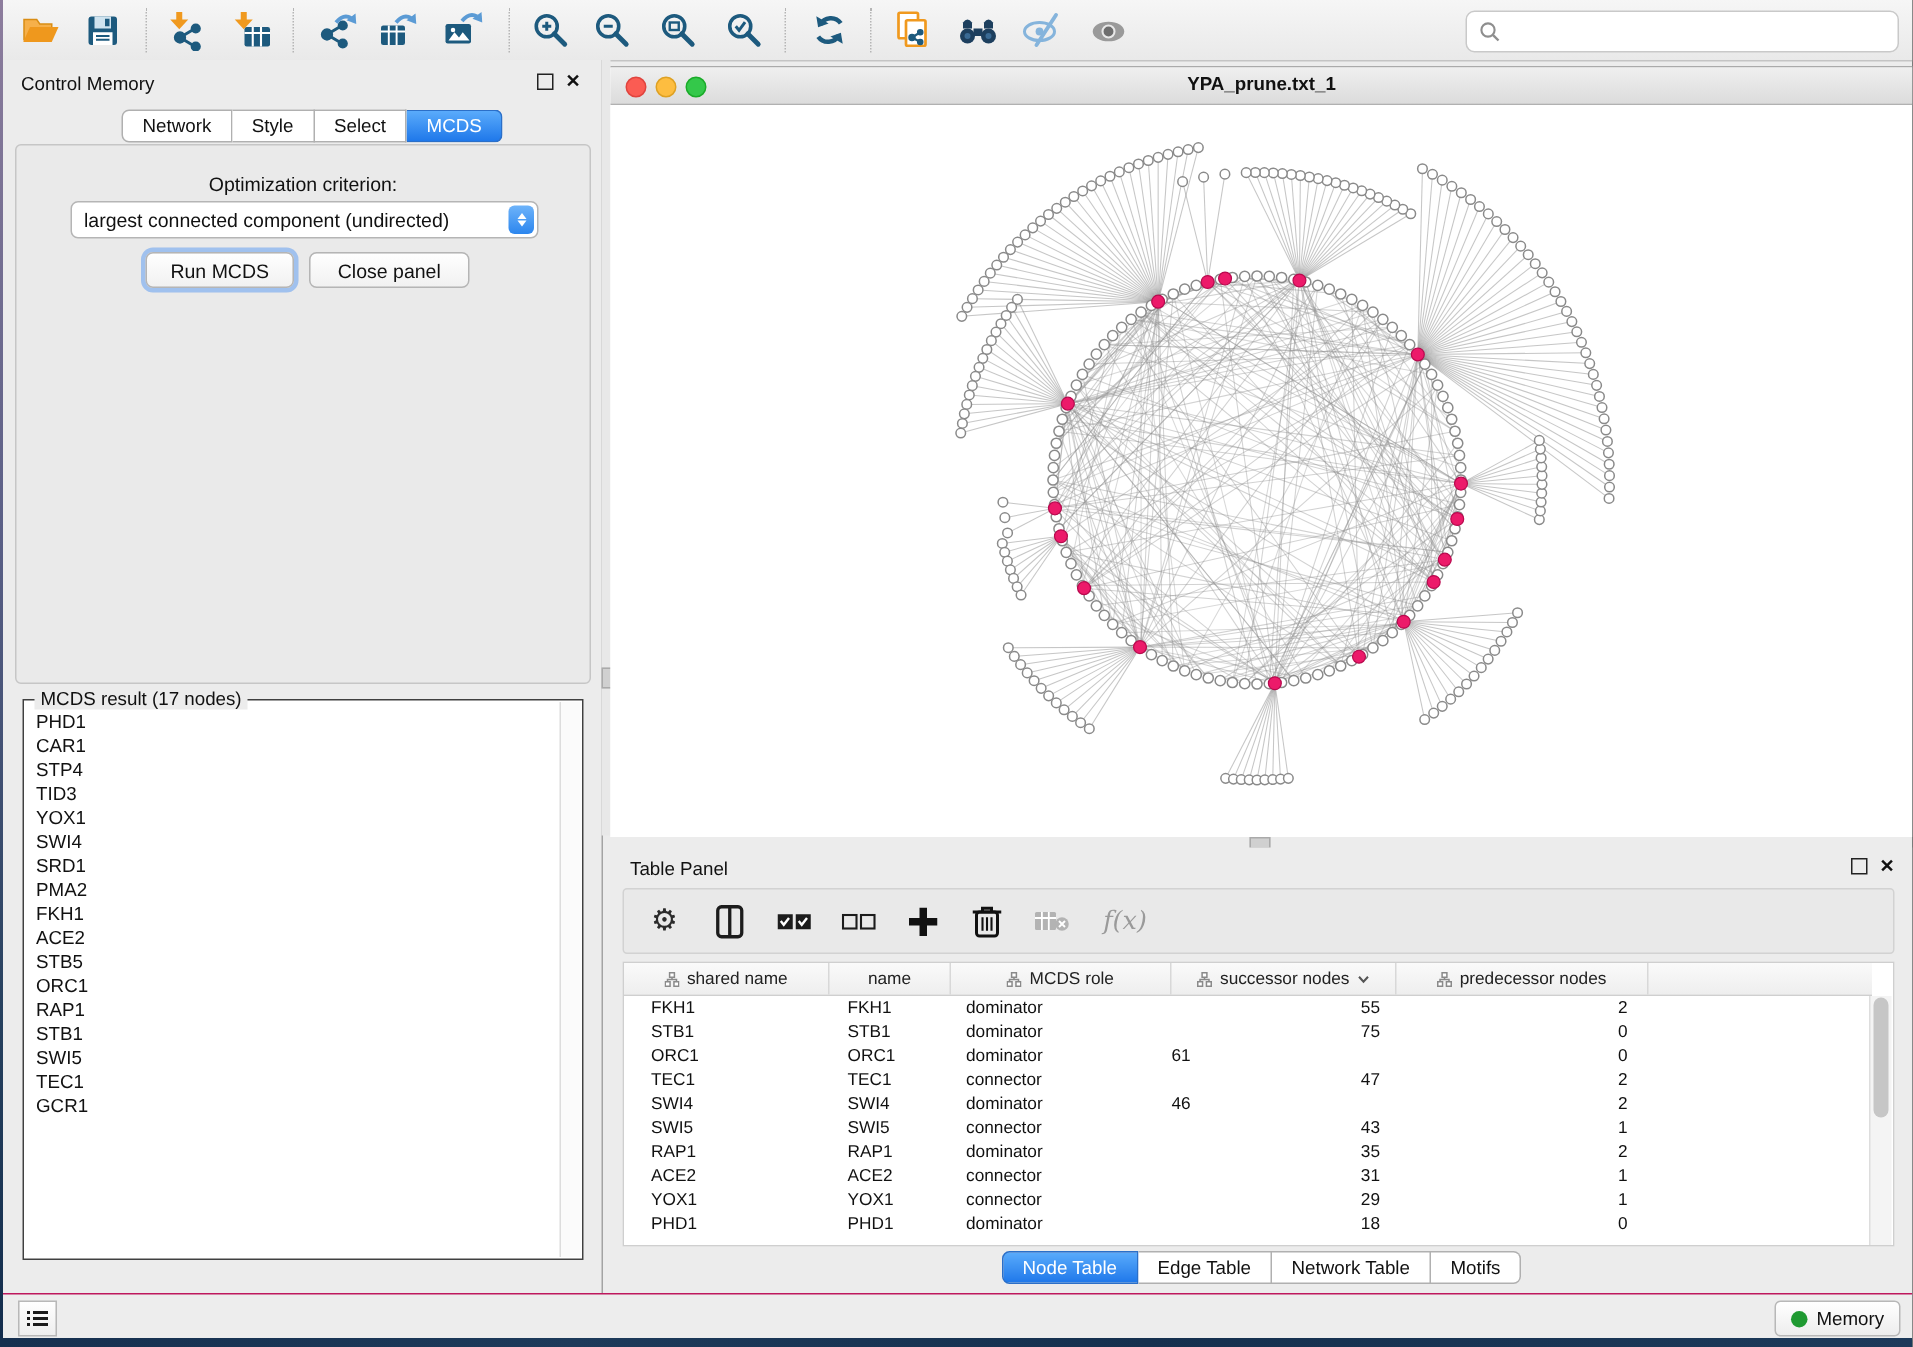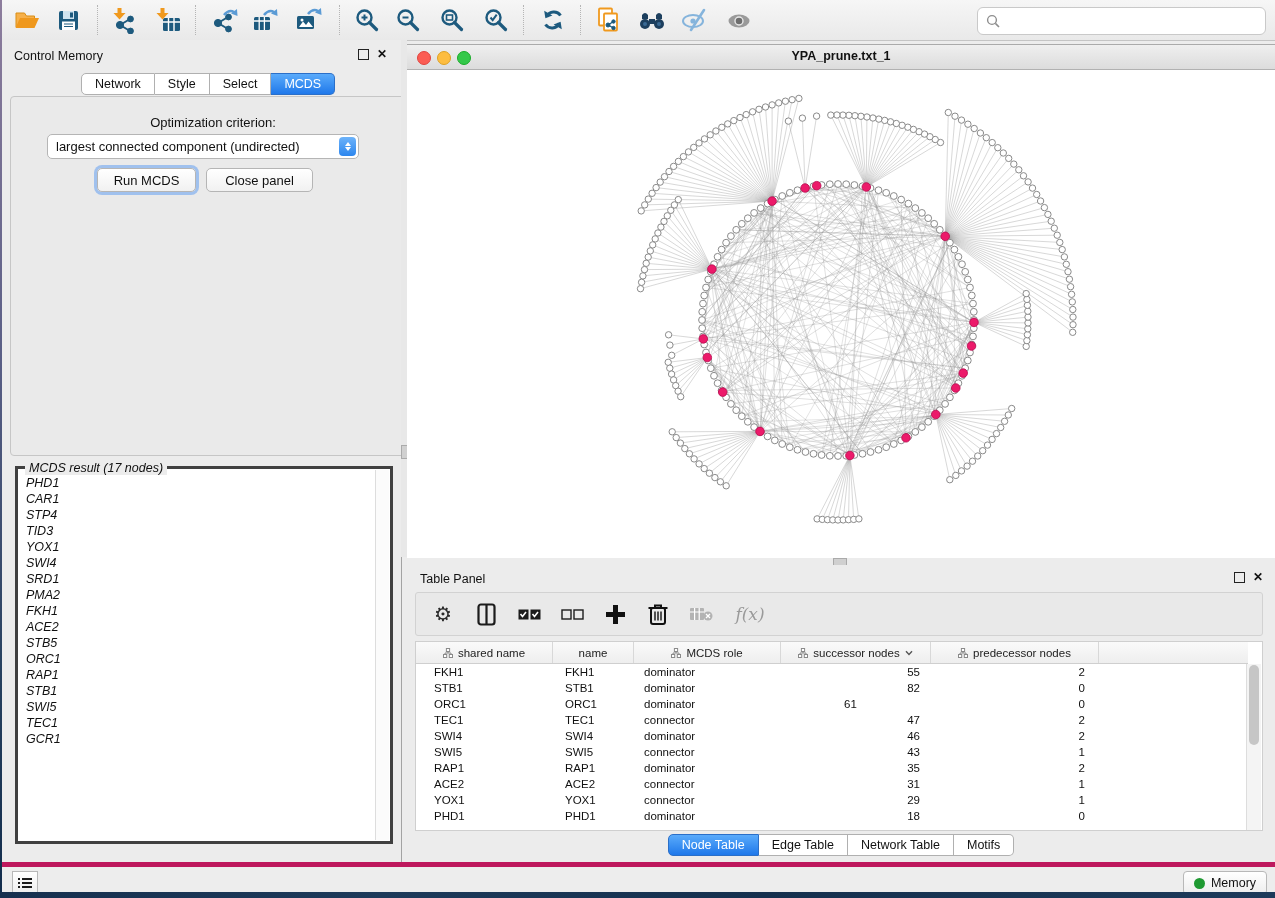--- a/index.html
+++ b/index.html
@@ -21,33 +21,33 @@
   .panel-title{font-size:12.5px;color:#111;}
   .win-ctrl{position:absolute;top:9px;display:flex;gap:8px;align-items:center;}
   .float-box{width:9px;height:9px;border:1.4px solid #222;}
   .close-x{font-size:12px;font-weight:bold;color:#111;line-height:9px;}
   #cp-tabs{position:absolute;left:79px;top:33px;height:22px;display:flex;}
   .tab{height:20px;border:1px solid #b0b0b0;border-left-width:0;background:#fff;font-size:12.5px;
        display:flex;align-items:center;justify-content:center;padding:0 13px;color:#111;}
   .tab:first-child{border-left-width:1px;border-radius:5px 0 0 5px;text-align:right;}
   .tab:last-child{border-radius:0 5px 5px 0;}
   .tab.active{background:linear-gradient(#5aabfb,#1f78ea);color:#fff;border-color:#2b6fc8;}
-  #cp-inner{position:absolute;left:8px;top:56px;width:382px;height:358px;background:#eaeaea;border:1px solid #c6c6c6;border-radius:4px;padding-left:22px;}
+  #cp-inner{position:absolute;left:8px;top:56px;width:382px;height:358px;background:#eaeaea;border:1px solid #c6c6c6;border-radius:4px;}
   #opt-label{position:absolute;left:0;top:18px;width:100%;text-align:center;font-size:13px;}
   #opt-select{position:absolute;left:36px;top:37px;width:310px;height:23px;background:#fff;border:1px solid #b5b5b5;border-radius:5px;display:flex;align-items:center;gap:28px;}
   #opt-select .sel-text{flex:1;font-size:13px;padding-left:8px;white-space:nowrap;overflow:hidden;}
   #opt-select .stepper{width:17px;height:19px;margin-right:2px;border-radius:4px;background:linear-gradient(#6db3fa,#2c86ee);display:flex;flex-direction:column;align-items:center;justify-content:center;gap:1px;}
   .chev{width:0;height:0;border-left:3.5px solid transparent;border-right:3.5px solid transparent;}
   .chev.up{border-bottom:4px solid #fff;}
   .chev.down{border-top:4px solid #fff;}
   .btn{position:absolute;height:22px;background:linear-gradient(#ffffff,#f1f1f1);border:1px solid #b5b5b5;border-radius:5px;
        font-size:13px;display:flex;align-items:center;justify-content:center;color:#111;}
   #run-btn{left:86px;top:71px;width:97px;box-shadow:0 0 0 3px rgba(110,165,240,.6);}
   #closepanel-btn{left:195px;top:71px;width:105px;}
-  #mcds-box{position:absolute;left:13px;top:426px;width:372px;height:372px;background:#fff;border:3px solid #404040;font-style:italic;}
+  #mcds-box{position:absolute;left:13px;top:426px;width:372px;height:372px;background:#fff;border:1px solid #404040;}
   #mcds-legend{position:absolute;left:7px;top:-8px;background:#ececec;padding:0 4px;font-size:12.5px;}
   #mcds-list{position:absolute;left:1px;top:6px;right:15px;bottom:1px;overflow:hidden;font-size:12.5px;line-height:16px;padding-left:7px;}
   #mcds-scroll{position:absolute;right:1px;top:1px;width:13px;bottom:1px;background:#fbfbfb;border-left:1px solid #ddd;}
   
   #v-split{left:401px;top:40px;width:6px;height:517px;background:#e8e8e8;}
   #v-split .grip{position:absolute;left:0px;top:405px;width:6px;height:12px;background:#d0d0d0;border:1px solid #aaa;}
   #h-split-grip{left:833px;top:558px;width:12px;height:6px;background:#d0d0d0;border:1px solid #aaa;}
   
   #net-window{left:407px;top:44px;width:868px;height:513px;background:#fff;border-top:1px solid #aaa;}
   #net-titlebar{position:absolute;left:0;top:0;width:100%;height:24px;background:linear-gradient(#efefef,#dcdcdc);border-bottom:1px solid #b1b1b1;}
@@ -66,21 +66,21 @@
   #data-table{position:absolute;left:8px;top:76px;width:848px;height:190px;background:#fff;border:1px solid #cfcfcf;box-sizing:border-box;}
   #thead{position:absolute;left:0;top:0;width:832px;height:21px;background:linear-gradient(#fafafa,#eee);border-bottom:1px solid #cfcfcf;display:flex;}
   .th{height:21px;border-right:1px solid #d8d8d8;display:flex;align-items:center;justify-content:center;gap:5px;font-size:11.5px;color:#222;box-sizing:border-box;}
   #tbody{position:absolute;left:0;top:22px;width:832px;}
   .tr{display:flex;height:16px;}
   .td{font-size:11.5px;line-height:16px;box-sizing:border-box;white-space:nowrap;overflow:hidden;}
   #tscroll{position:absolute;right:1px;top:22px;width:14px;height:166px;background:#f4f4f4;border-left:1px solid #ddd;}
   #tthumb{position:absolute;left:2px;top:1px;width:10px;height:80px;background:#c6c6c6;border-radius:5px;}
   #tp-tabs{position:absolute;left:0;top:269px;width:100%;display:flex;justify-content:center;}
   
-  #status-bar{left:2px;top:862px;width:1273px;height:30px;background:#ededed;border-top:5px solid #be185d;}
+  #status-bar{left:2px;top:862px;width:1273px;height:30px;background:#ededed;border-top:1px solid #be185d;}
   #list-btn{position:absolute;left:10px;top:4px;width:24px;height:22px;background:linear-gradient(#fff,#eee);border:1px solid #b8b8b8;display:flex;align-items:center;justify-content:center;}
   #memory-btn{position:absolute;right:8px;top:4px;width:82px;height:22px;background:linear-gradient(#fff,#ededed);border:1px solid #b8b8b8;border-radius:4px;display:flex;align-items:center;justify-content:center;gap:6px;font-size:12.5px;}
   #memory-dot{width:11px;height:11px;border-radius:50%;background:#1f9a32;}
   .hicon{flex:0 0 auto;}
 </style>
 </head>
 <body>
 
 <div id="app">
   <div class="abs" id="wall-left"></div>
@@ -1156,42 +1156,42 @@
             <div class="td" style="width: 137px; padding-left: 18px;">FKH1</div>
             <div class="td" style="width: 81px; padding-left: 12px;">FKH1</div>
             <div class="td" style="width: 147px; padding-left: 10px;">dominator</div>
             <div class="td" style="width: 150px; text-align: right; padding-right: 11px;">55</div>
             <div class="td" style="width: 168px; text-align: right; padding-right: 14px;">2</div>
           </div>
           <div class="tr">
             <div class="td" style="width: 137px; padding-left: 18px;">STB1</div>
             <div class="td" style="width: 81px; padding-left: 12px;">STB1</div>
             <div class="td" style="width: 147px; padding-left: 10px;">dominator</div>
-            <div class="td" style="width: 150px; text-align: right; padding-right: 11px;">82</div>
+            <div class="td" style="width: 150px; text-align: right; padding-right: 11px;">75</div>
             <div class="td" style="width: 168px; text-align: right; padding-right: 14px;">0</div>
           </div>
           <div class="tr">
             <div class="td" style="width: 137px; padding-left: 18px;">ORC1</div>
             <div class="td" style="width: 81px; padding-left: 12px;">ORC1</div>
             <div class="td" style="width: 147px; padding-left: 10px;">dominator</div>
-            <div class="td" style="width: 150px; text-align: center; padding-right: 11px;">61</div>
+            <div class="td" style="width: 150px; text-align: left; padding-right: 11px;">61</div>
             <div class="td" style="width: 168px; text-align: right; padding-right: 14px;">0</div>
           </div>
           <div class="tr">
             <div class="td" style="width: 137px; padding-left: 18px;">TEC1</div>
             <div class="td" style="width: 81px; padding-left: 12px;">TEC1</div>
             <div class="td" style="width: 147px; padding-left: 10px;">connector</div>
             <div class="td" style="width: 150px; text-align: right; padding-right: 11px;">47</div>
             <div class="td" style="width: 168px; text-align: right; padding-right: 14px;">2</div>
           </div>
           <div class="tr">
             <div class="td" style="width: 137px; padding-left: 18px;">SWI4</div>
             <div class="td" style="width: 81px; padding-left: 12px;">SWI4</div>
             <div class="td" style="width: 147px; padding-left: 10px;">dominator</div>
-            <div class="td" style="width: 150px; text-align: right; padding-right: 11px;">46</div>
+            <div class="td" style="width: 150px; text-align: left; padding-right: 11px;">46</div>
             <div class="td" style="width: 168px; text-align: right; padding-right: 14px;">2</div>
           </div>
           <div class="tr">
             <div class="td" style="width: 137px; padding-left: 18px;">SWI5</div>
             <div class="td" style="width: 81px; padding-left: 12px;">SWI5</div>
             <div class="td" style="width: 147px; padding-left: 10px;">connector</div>
             <div class="td" style="width: 150px; text-align: right; padding-right: 11px;">43</div>
             <div class="td" style="width: 168px; text-align: right; padding-right: 14px;">1</div>
           </div>
           <div class="tr">

